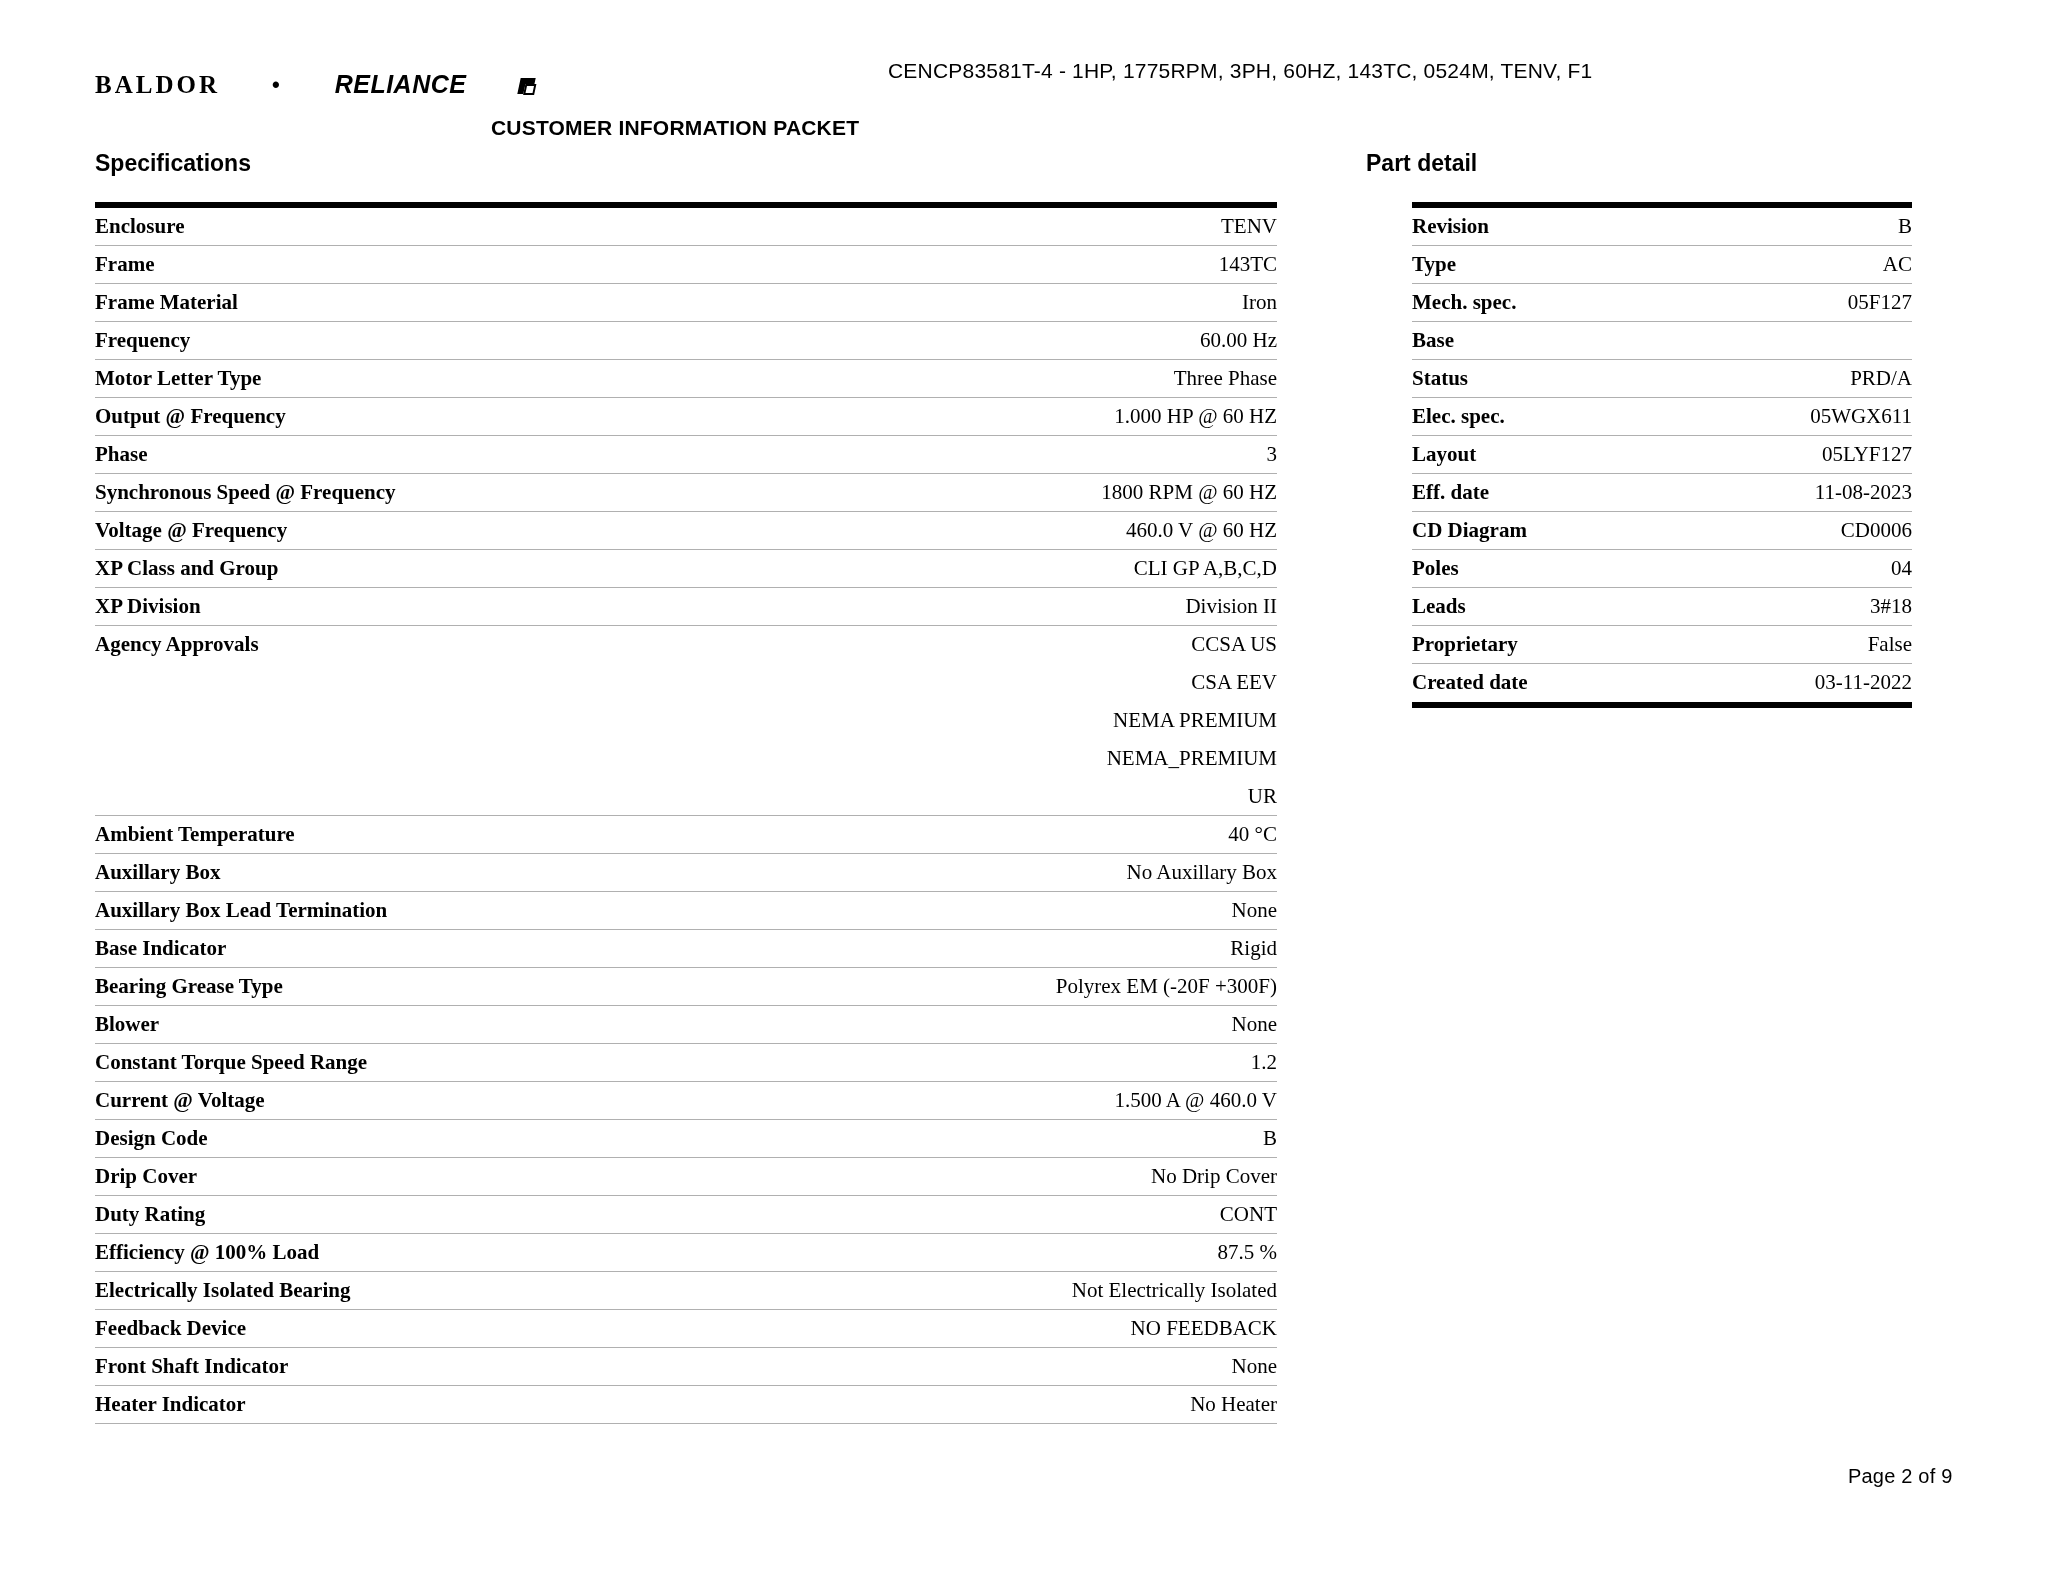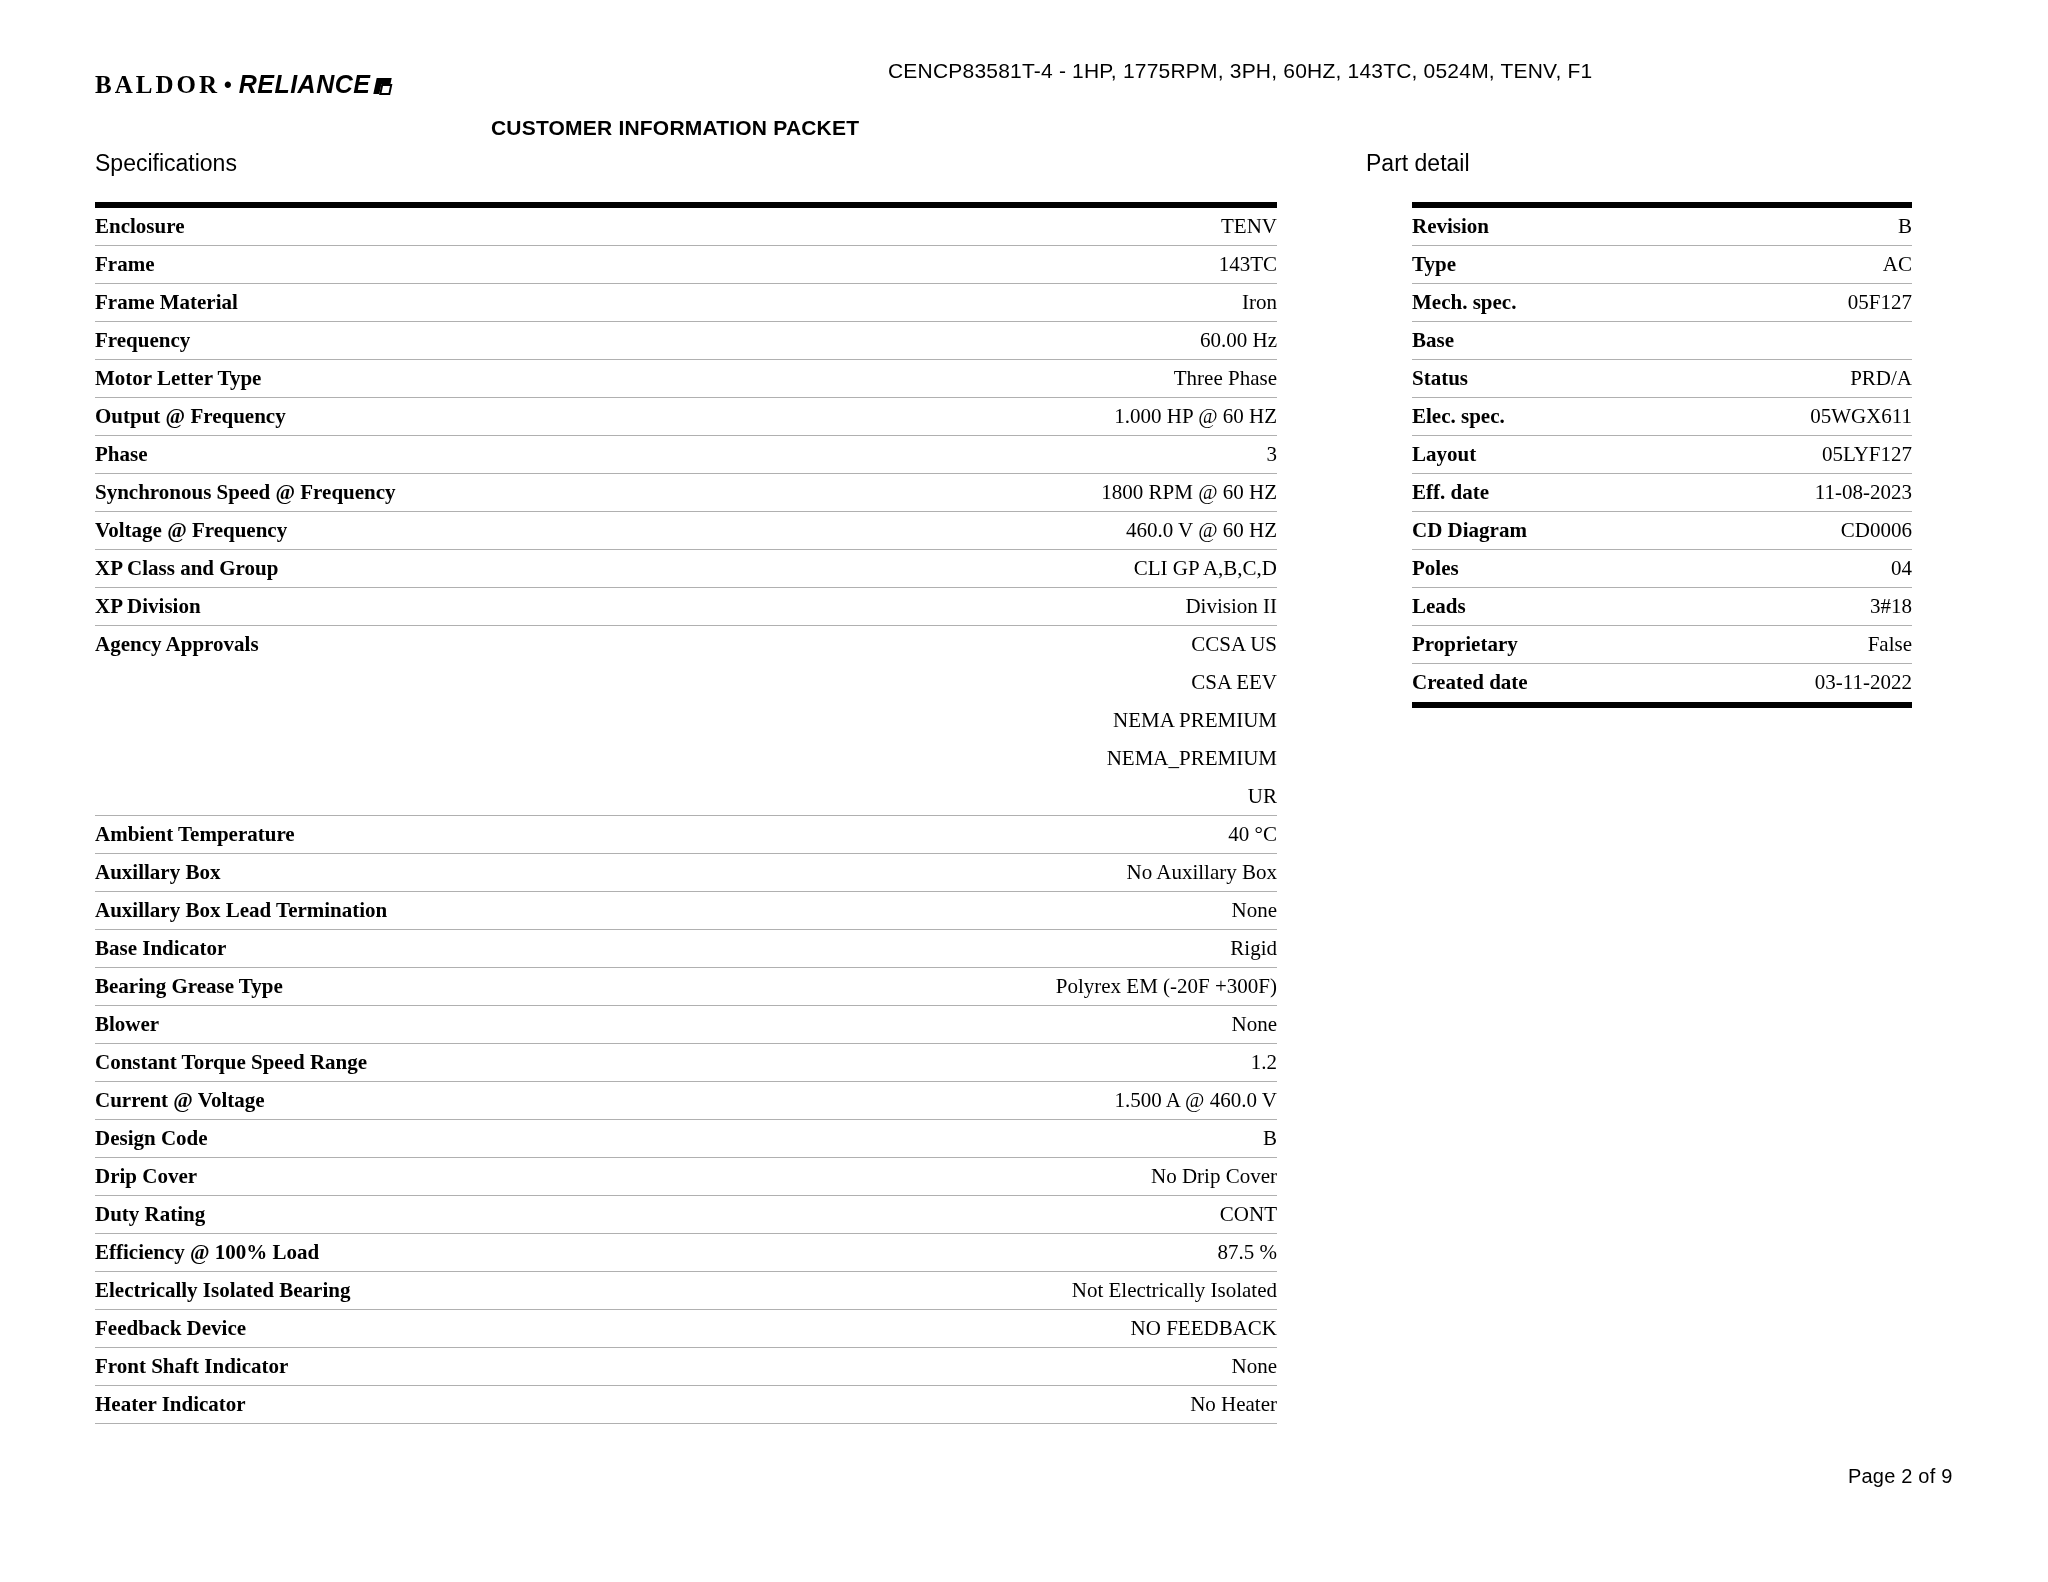--- a/index.html
+++ b/index.html
@@ -15,20 +15,21 @@
   }
 
   
   .brand {
     position: absolute;
     left: 95px;
     top: 70px;
     display: flex;
     align-items: center;
     white-space: nowrap;
+    gap: 48px;
   }
   .brand-baldor {
     font-family: "Liberation Serif", serif;
     font-weight: bold;
     font-size: 25px;
     letter-spacing: 3px;
   }
   .brand-dot {
     font-size: 22px;
     font-weight: bold;
@@ -78,21 +79,21 @@
     letter-spacing: 0.2px;
     white-space: nowrap;
   }
 
   
   .section { position: absolute; top: 150px; }
   .section-spec  { left: 95px;  width: 1182px; }
   .section-part  { left: 1366px; width: 546px; }
   .section-title {
     font-size: 23px;
-    font-weight: normal;
+    font-weight: bold;
     line-height: 27px;
     margin-bottom: 25px;
   }
   .dtable { border-top: 6px solid #000000; }
   .dtable.thick-bottom { border-bottom: 6px solid #000000; margin-left: 46px; }
   .trow {
     display: flex;
     justify-content: space-between;
     align-items: flex-start;
     border-bottom: 1.5px solid #b0b0b0;

